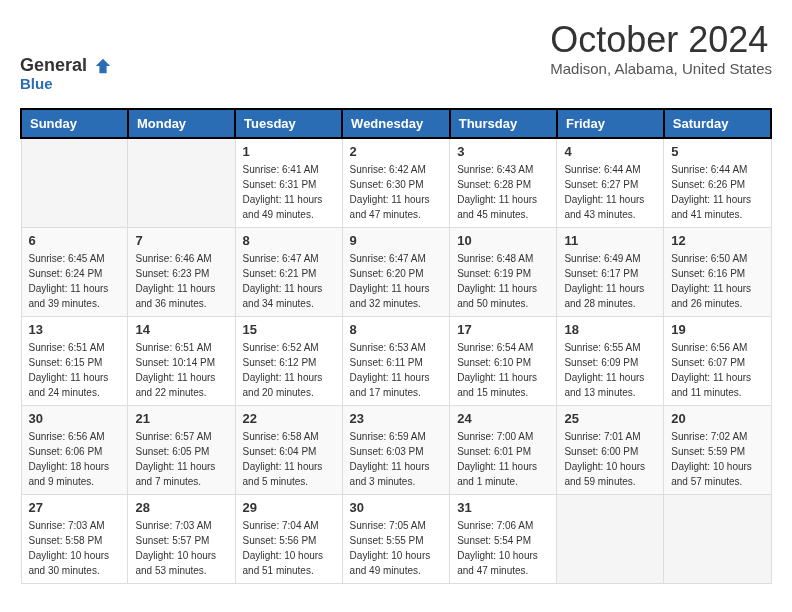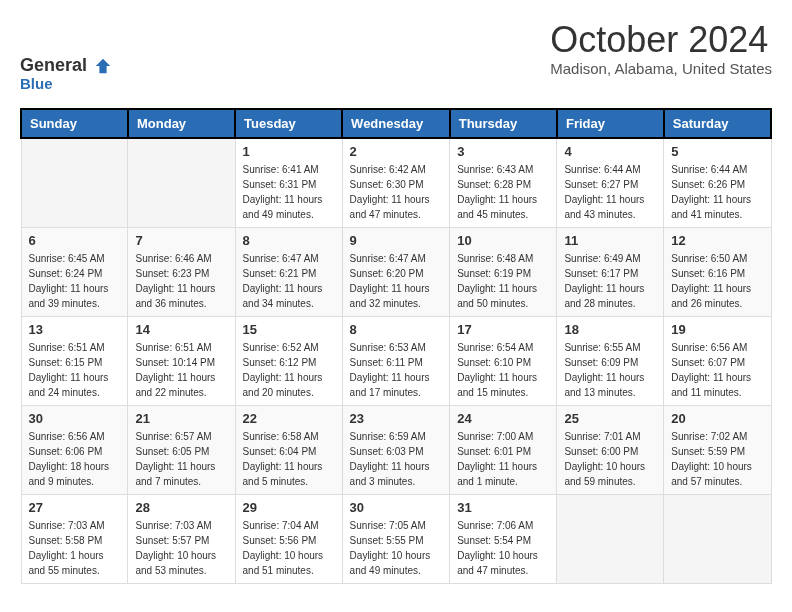--- a/index.html
+++ b/index.html
@@ -355,21 +355,21 @@
             <div>Daylight: 10 hours and 57 minutes.</div>
           </div>
         </td>
       </tr>
       <tr>
         <td>
           <span class="day-num">27</span>
           <div class="day-info">
             <div>Sunrise: 7:03 AM</div>
             <div>Sunset: 5:58 PM</div>
-            <div>Daylight: 1 hours and 55 minutes.</div>
+            <div>Daylight: 10 hours and 30 minutes.</div>
           </div>
         </td>
         <td>
           <span class="day-num">28</span>
           <div class="day-info">
             <div>Sunrise: 7:03 AM</div>
             <div>Sunset: 5:57 PM</div>
             <div>Daylight: 10 hours and 53 minutes.</div>
           </div>
         </td>

